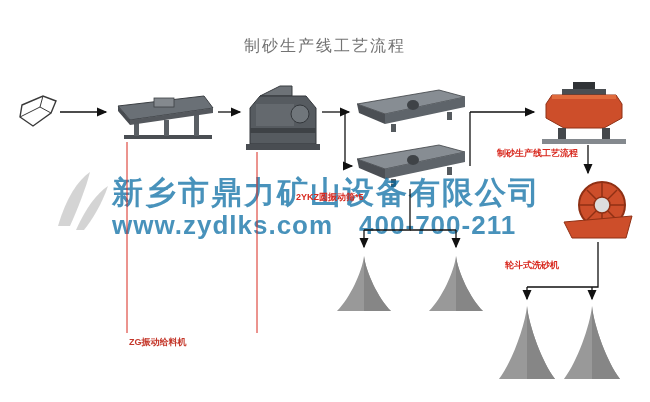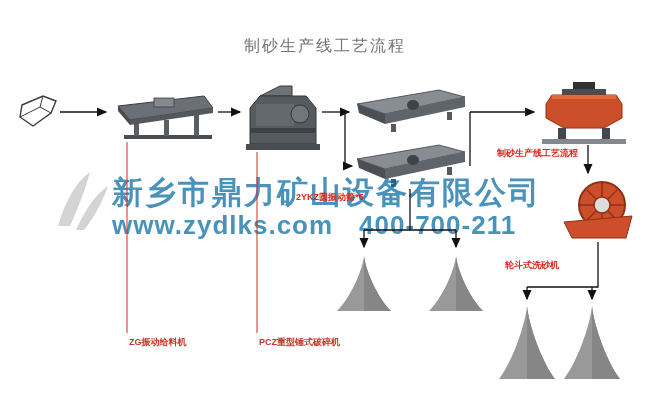--- a/index.html
+++ b/index.html
@@ -174,18 +174,17 @@
       <line x1="527" y1="287" x2="527" y2="299" marker-end="url(#ah)"></line>
       <line x1="592" y1="287" x2="592" y2="299" marker-end="url(#ah)"></line>
     </g>
     <g stroke="#d8281e" stroke-width="1">
       <line x1="127" y1="142" x2="127" y2="333"></line>
       <line x1="257" y1="152" x2="257" y2="333"></line>
     </g>
   </svg>
 
   <div class="abs lbl lbl-sm" style="left:129px;top:336px">ZG振动给料机</div>
-  <div class="abs lbl lbl-sm" style="left:259px;top:336px">PCZ重型锤式破碎机</div>
   <div class="abs lbl" style="left:296px;top:191px">2YKZ圆振动筛*5</div>
   <div class="abs lbl" style="left:497px;top:147px">制砂生产线工艺流程</div>
   <div class="abs lbl" style="left:505px;top:259px">轮斗式洗砂机</div>
 
 </div>
 
 </body></html>

